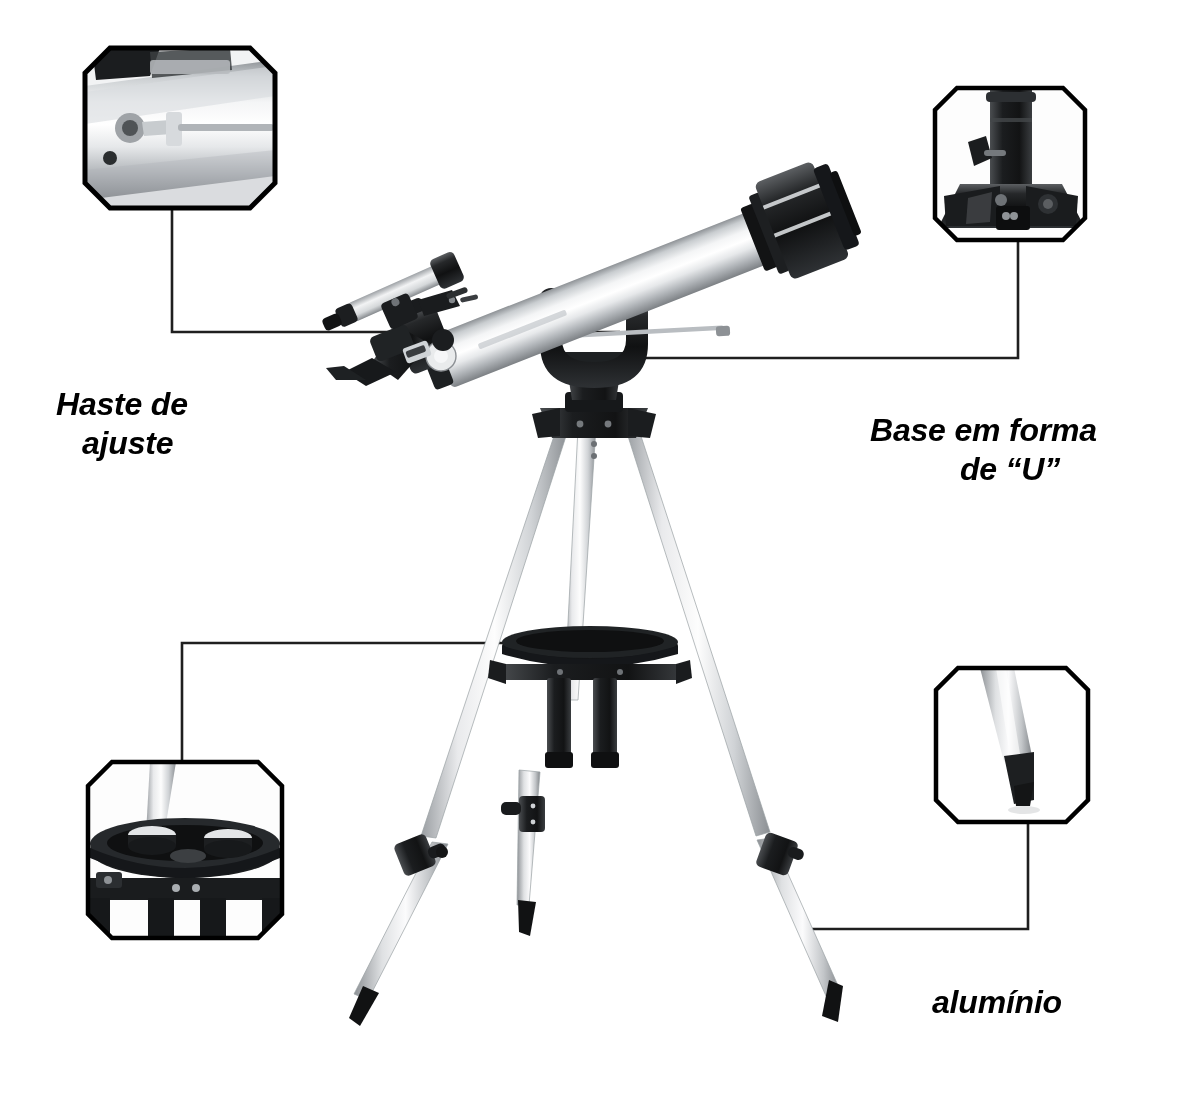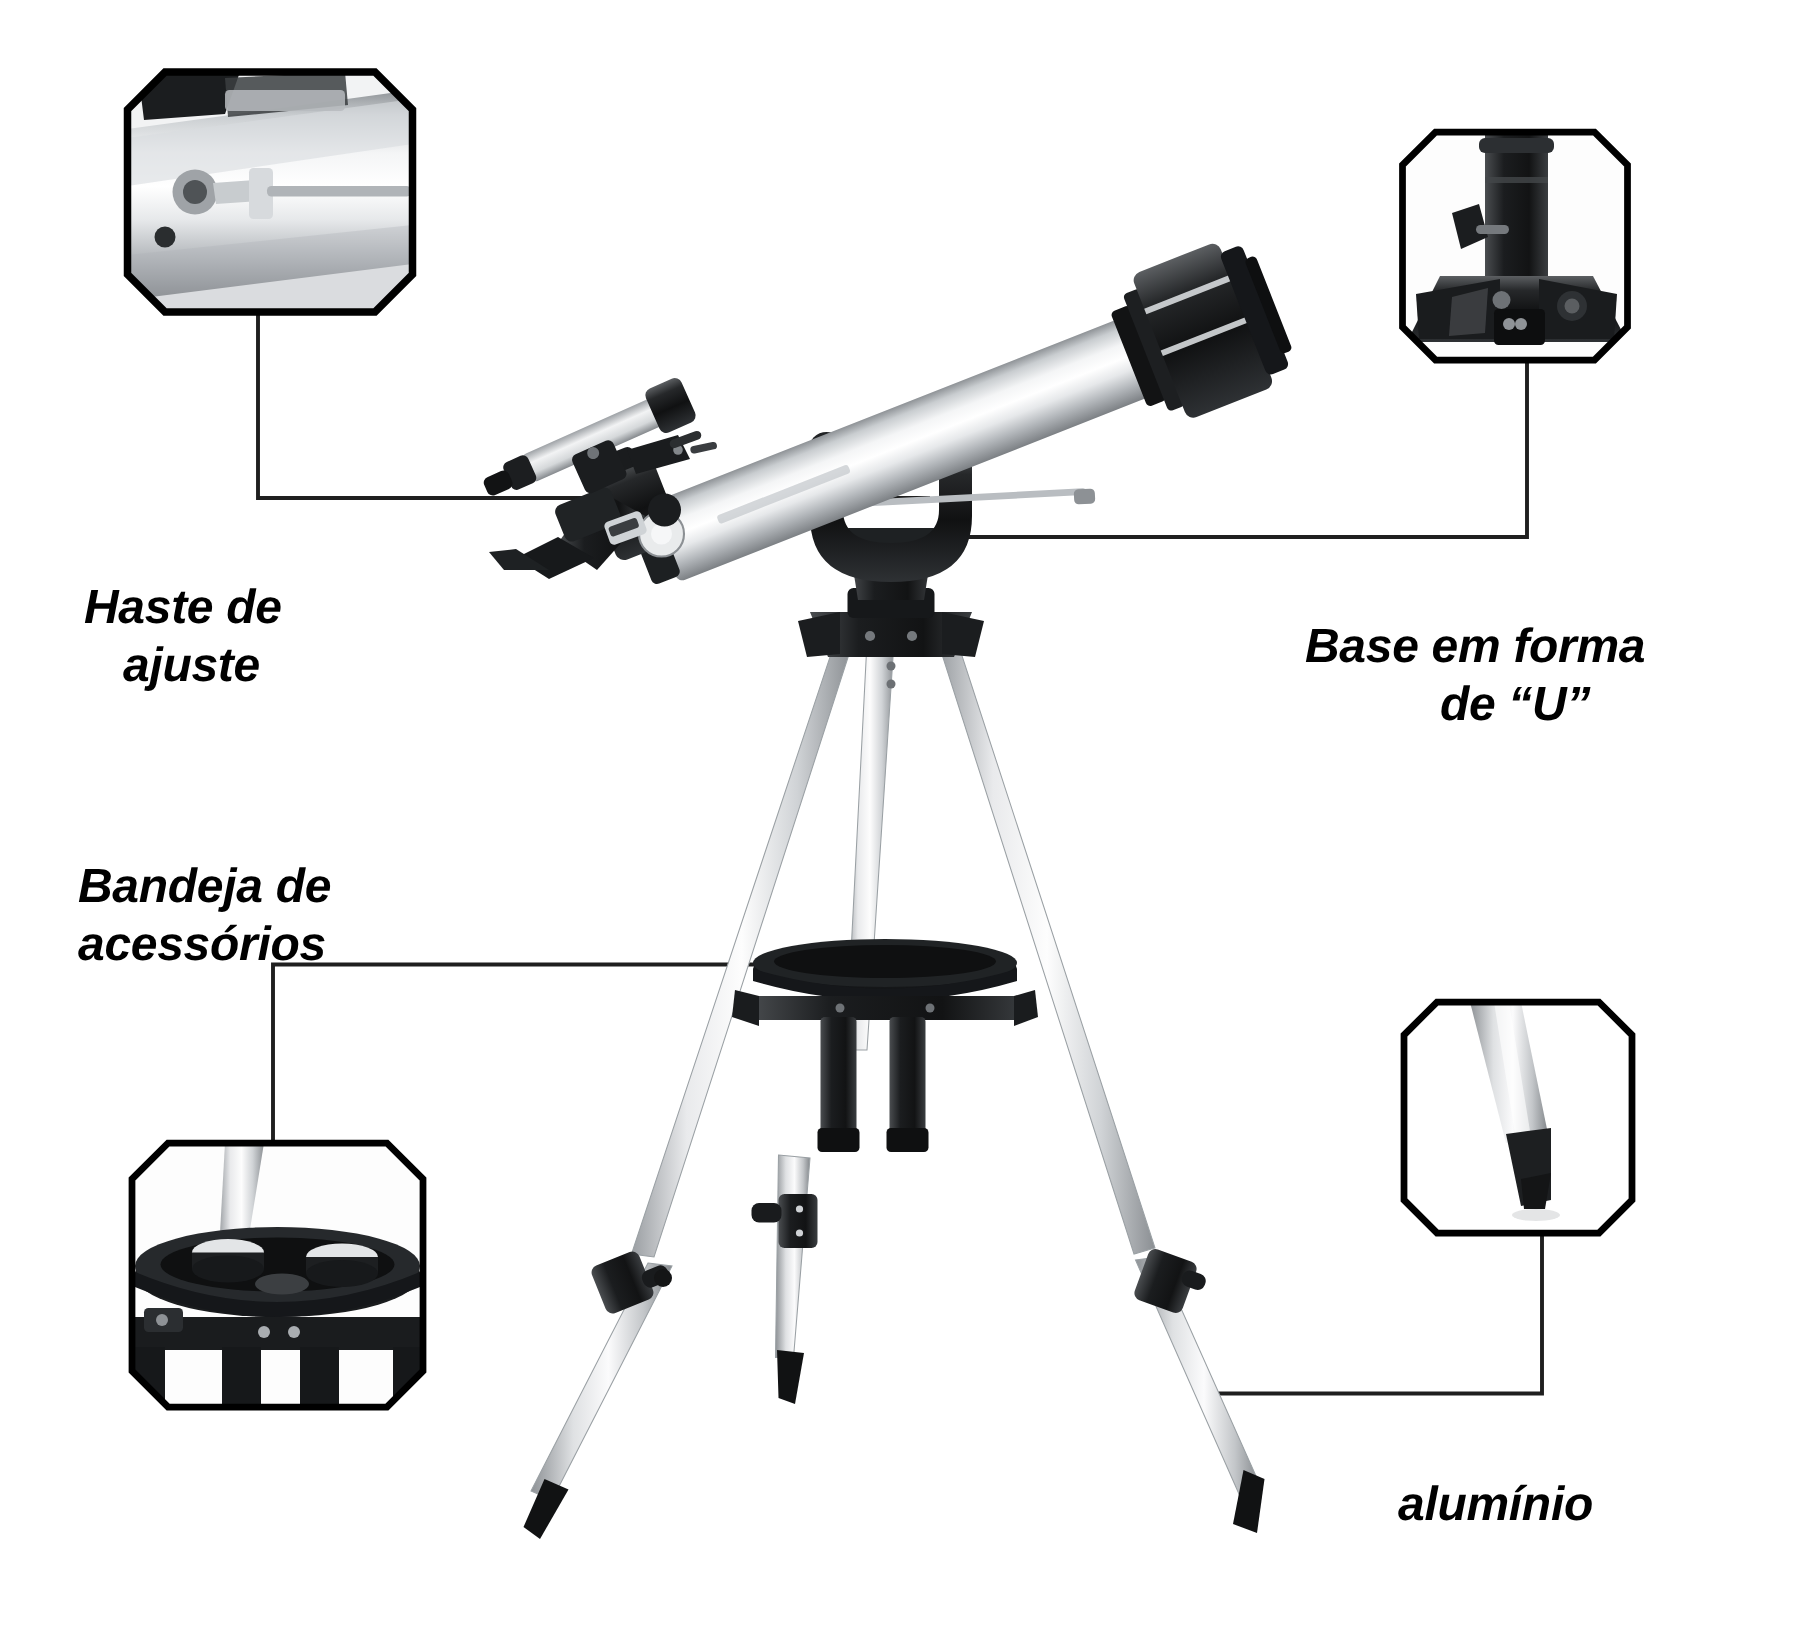--- a/index.html
+++ b/index.html
@@ -381,22 +381,18 @@
   <div class="label l-left" id="lbl-haste">
     <span class="ln1">Haste de</span>
     <span class="ln2">ajuste</span>
   </div>
 
   <div class="label l-left" id="lbl-base">
     <span class="ln1">Base em forma</span>
     <span class="ln2">de “U”</span>
   </div>
 
-  <div class="label l-left" id="lbl-bandeja">
-    <span class="ln1">Bandeja de</span>
-    <span class="ln2">acessórios</span>
-  </div>
 
   <div class="label l-left" id="lbl-tripe">
     <span class="ln2">alumínio</span>
   </div>
 
 </div>
 
 </body></html>

